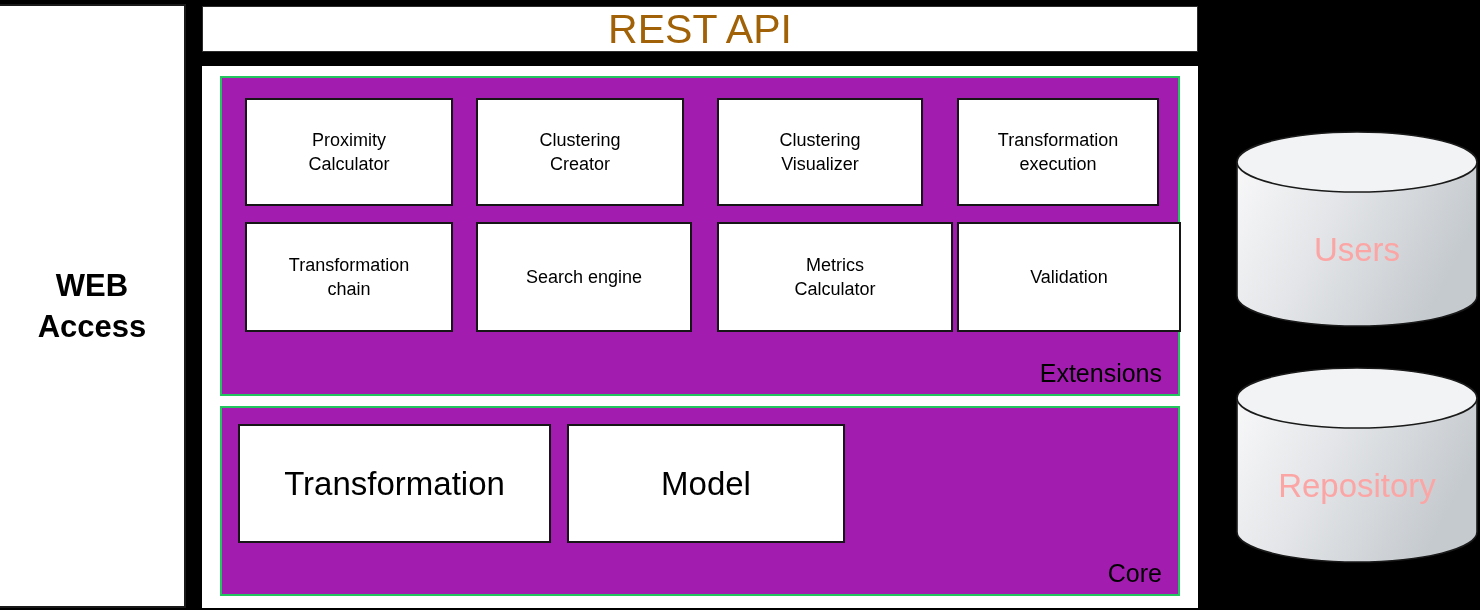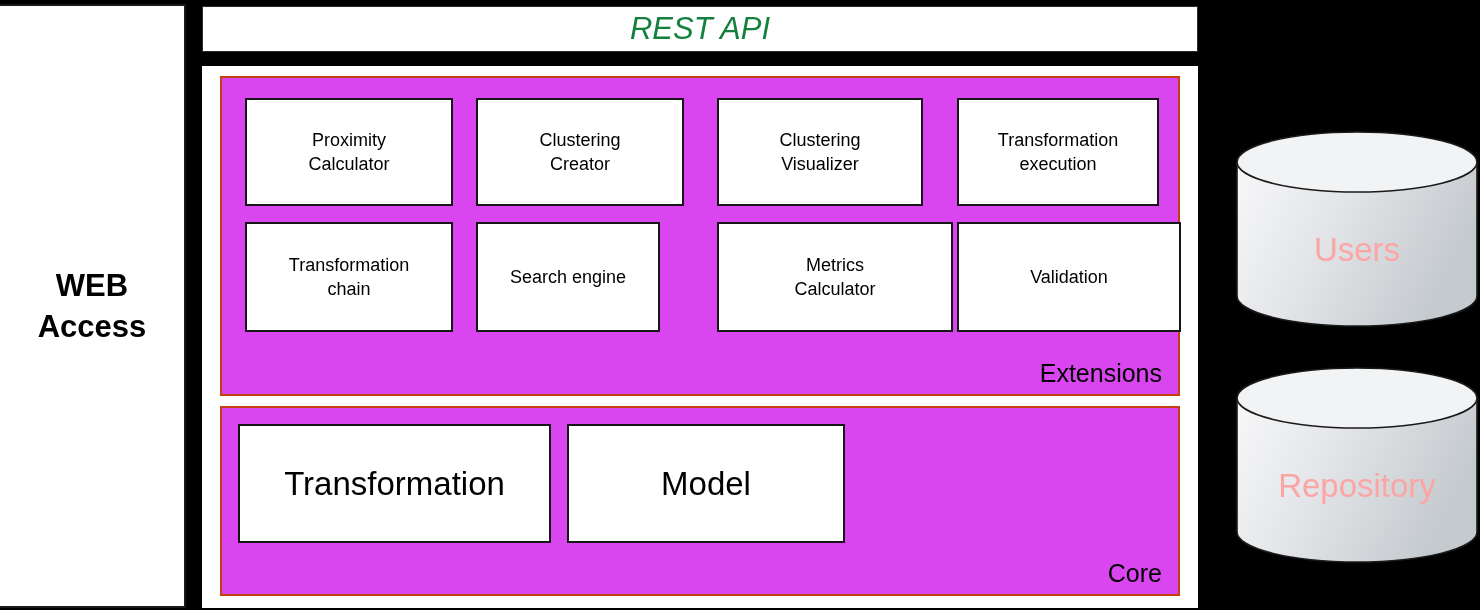--- a/index.html
+++ b/index.html
@@ -48,41 +48,40 @@
     width: 996px;
     height: 46px;
     background: #ffffff;
     border: 1px solid #2b2b2b;
     box-sizing: border-box;
     display: flex;
     align-items: center;
     justify-content: center;
   }
   .rest-api-label {
-    font-size: 31px;
-    color: #15803d;
-    font-style: italic;
+    font-size: 41px;
+    color: #a16207;
   }
 
   
   .platform {
     position: absolute;
     left: 202px;
     top: 66px;
     width: 996px;
     height: 542px;
     background: #ffffff;
     box-sizing: border-box;
   }
 
   
   .group-panel {
     position: absolute;
-    background: #d946ef;
-    border: 2px solid #c2410c;
+    background: #a21caf;
+    border: 2px solid #22c55e;
     box-sizing: border-box;
     padding-left: 24px;
   }
   .panel-extensions {
     left: 18px;
     top: 10px;
     width: 960px;
     height: 320px;
   }
   .panel-core {
@@ -174,21 +173,21 @@
       <div class="module" style="left:735px; top:20px;  width:202px; height:108px;">
         <span class="module-label">Transformation
 execution</span>
       </div>
 
       <div class="module" style="left:23px;  top:144px; width:208px; height:110px;">
         <span class="module-label">Transformation
 chain</span>
       </div>
 
-      <div class="module" style="left:254px; top:144px; width:184px; height:110px;">
+      <div class="module" style="left:254px; top:144px; width:216px; height:110px;">
         <span class="module-label">Search engine</span>
       </div>
 
       <div class="module" style="left:495px; top:144px; width:236px; height:110px;">
         <span class="module-label">Metrics
 Calculator</span>
       </div>
 
       <div class="module" style="left:735px; top:144px; width:224px; height:110px;">
         <span class="module-label">Validation</span>

